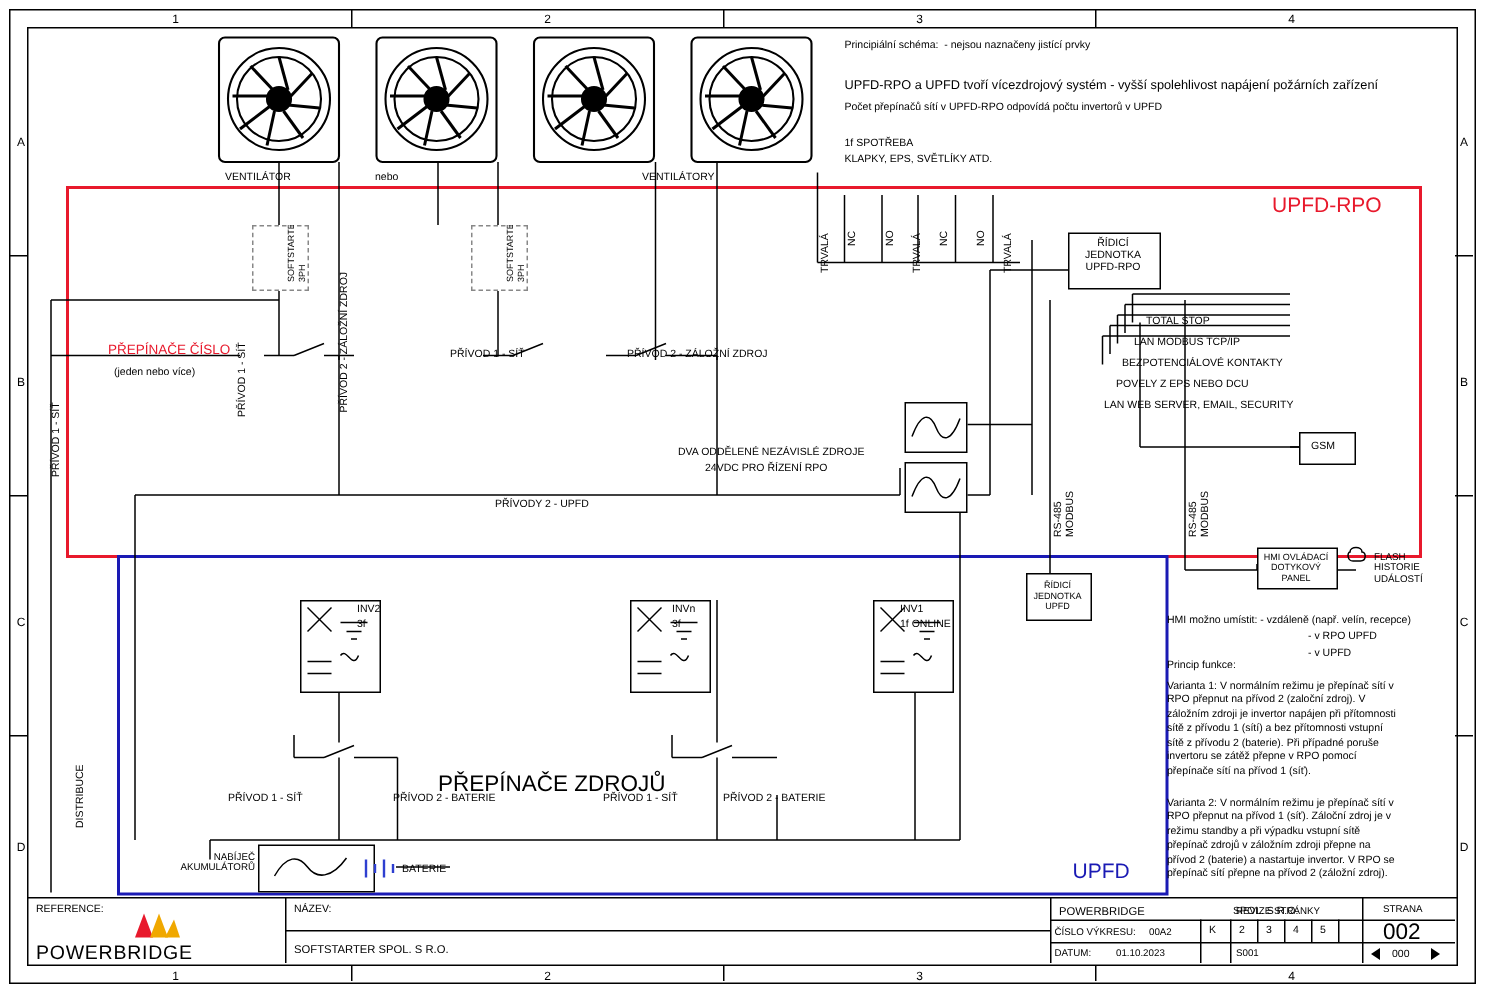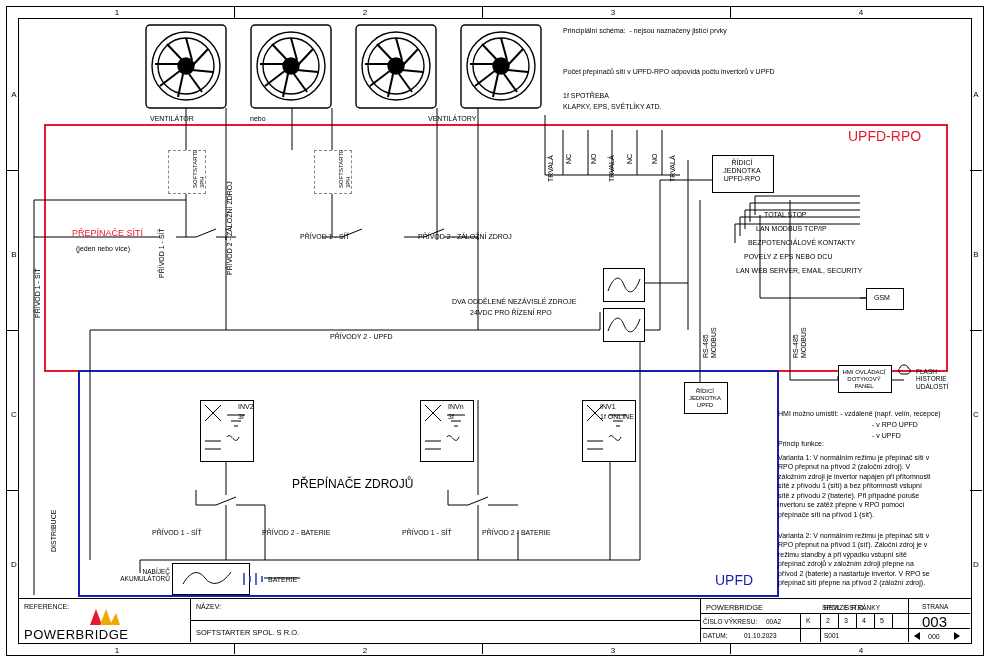--- a/index.html
+++ b/index.html
@@ -123,20 +123,21 @@
             <path d="M337 20 L353 37"></path>
         </g>
       </g>
     </svg>
   </div>
   <div class="abs txt" style="left:150px;top:115px;">VENTILÁTOR</div>
   <div class="abs txt" style="left:250px;top:115px;">nebo</div>
   <div class="abs txt" style="left:428px;top:115px;">VENTILÁTORY</div>
 
   <div class="abs txt" style="left:563px;top:27px;">Principiální schéma:  - nejsou naznačeny jistící prvky</div>
+  <div class="abs txt txt9" style="left:563px;top:52px;">UPFD-RPO a UPFD tvoří vícezdrojový systém - vyšší spolehlivost napájení požárních zařízení</div>
   <div class="abs txt" style="left:563px;top:68px;">Počet přepínačů sítí v UPFD-RPO odpovídá počtu invertorů v UPFD</div>
   <div class="abs txt bold" style="left:563px;top:92px;">1f SPOTŘEBA</div>
   <div class="abs txt bold" style="left:563px;top:103px;">KLAPKY, EPS, SVĚTLÍKY ATD.</div>
 
   <div class="abs" style="left:44px;top:124px;width:900px;height:244px;border:2px solid #e8192c;"></div>
   <div class="abs txt bold red" style="left:848px;top:128px;font-size:14px;">UPFD-RPO</div>
 
   <div class="abs" style="left:78px;top:370px;width:697px;height:223px;border:2px solid #1a1ab4;"></div>
   <div class="abs txt bold blue" style="left:715px;top:572px;font-size:14px;">UPFD</div>
 
@@ -263,23 +264,23 @@
   <div class="abs txt" style="left:418px;top:233px;">PŘÍVOD 2 - ZÁLOŽNÍ ZDROJ</div>
 
   <div class="abs" style="left:26px;top:250px;width:14px;height:110px;overflow:visible;">
     <div class="txt rot" style="position:absolute;left:8px;top:68px;transform:rotate(-90deg);">PŘÍVOD 1 - SÍŤ</div>
   </div>
   <div class="abs" style="left:42px;top:480px;width:14px;height:110px;overflow:visible;">
     <div class="txt rot" style="position:absolute;left:8px;top:72px;transform:rotate(-90deg);">DISTRIBUCE</div>
   </div>
   <div class="abs txt" style="left:330px;top:333px;">PŘÍVODY 2 - UPFD</div>
 
-  <div class="abs txt bold red" style="left:72px;top:228px;font-size:9px;">PŘEPÍNAČE SÍTÍ</div>
+  <div class="abs txt bold red" style="left:72px;top:228px;font-size:9px;">PŘEPÍNAČE ČÍSLO</div>
   <div class="abs txt" style="left:76px;top:245px;">(jeden nebo více)</div>
-  <div class="abs txt bold" style="left:292px;top:478px;font-size:12px;">PŘEPÍNAČE ZDROJŮ</div>
+  <div class="abs txt bold" style="left:292px;top:514px;font-size:15px;">PŘEPÍNAČE ZDROJŮ</div>
 
   <div class="abs" style="left:539px;top:140px;width:14px;height:50px;overflow:visible;">
     <div class="txt rot" style="position:absolute;left:8px;top:42px;transform:rotate(-90deg);">TRVALÁ</div>
   </div>
   <div class="abs" style="left:557px;top:140px;width:14px;height:50px;overflow:visible;">
     <div class="txt rot" style="position:absolute;left:8px;top:24px;transform:rotate(-90deg);">NC</div>
   </div>
   <div class="abs" style="left:582px;top:140px;width:14px;height:50px;overflow:visible;">
     <div class="txt rot" style="position:absolute;left:8px;top:24px;transform:rotate(-90deg);">NO</div>
   </div>
@@ -487,21 +488,21 @@
   <div class="abs txt bold" style="left:806px;top:617px;">K</div>
   <div class="abs txt" style="left:826px;top:617px;">2</div>
   <div class="abs txt" style="left:844px;top:617px;">3</div>
   <div class="abs txt" style="left:862px;top:617px;">4</div>
   <div class="abs txt" style="left:880px;top:617px;">5</div>
   <div class="abs txt" style="left:703px;top:632px;font-size:6.5px;">DATUM:</div>
   <div class="abs txt" style="left:744px;top:632px;font-size:6.5px;">01.10.2023</div>
   <div class="abs txt" style="left:824px;top:632px;font-size:6.5px;">S001</div>
 
   <div class="abs txt" style="left:922px;top:603px;font-size:6.5px;">STRANA</div>
-  <div class="abs txt bold" style="left:922px;top:613px;font-size:15px;">003</div>
+  <div class="abs txt bold" style="left:922px;top:613px;font-size:15px;">002</div>
   <div class="abs txt" style="left:928px;top:633px;font-size:7px;">000</div>
   <div class="abs" style="left:914px;top:632px;">
     <svg width="8" height="8" viewBox="0 0 8 8">
         <polygon points="6,0 6,8 0,4" fill="#000"></polygon>
       </svg>
   </div>
   <div class="abs" style="left:952px;top:632px;">
     <svg width="8" height="8" viewBox="0 0 8 8">
         <polygon points="2,0 2,8 8,4" fill="#000"></polygon>
       </svg>

